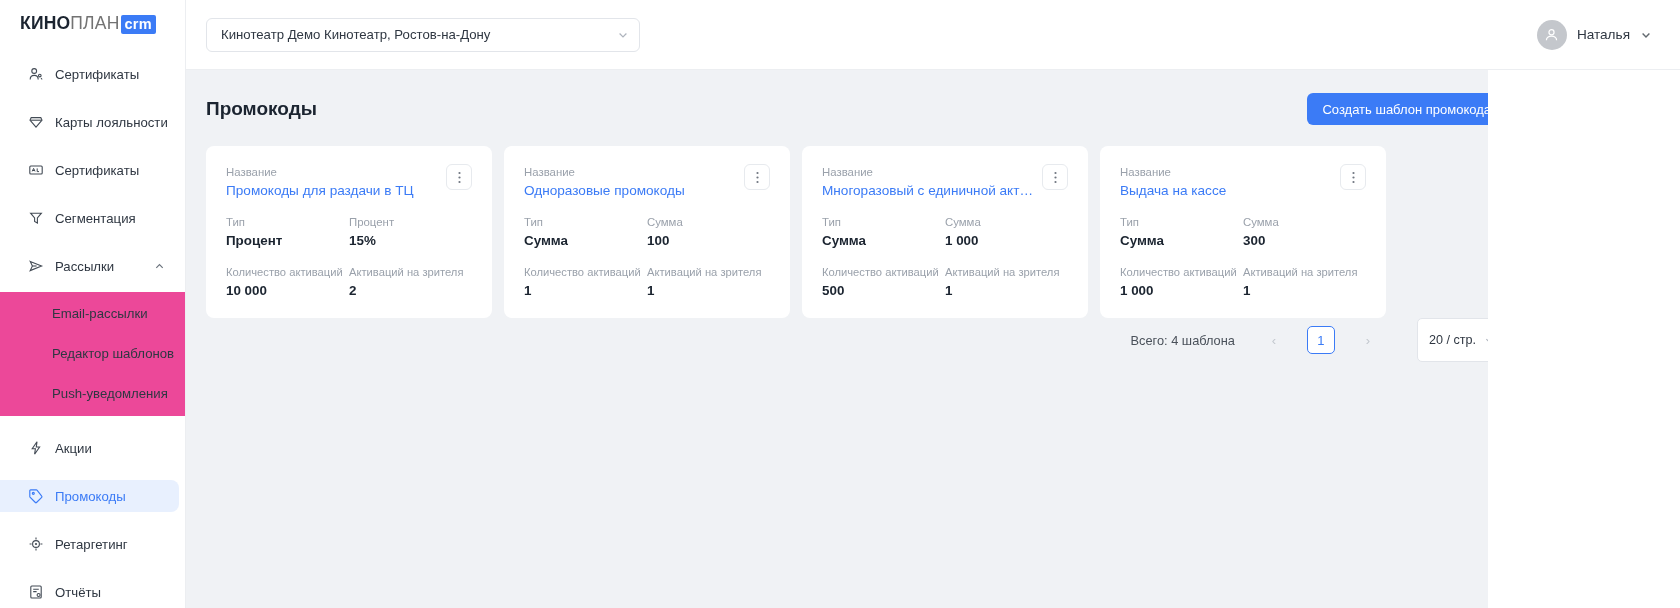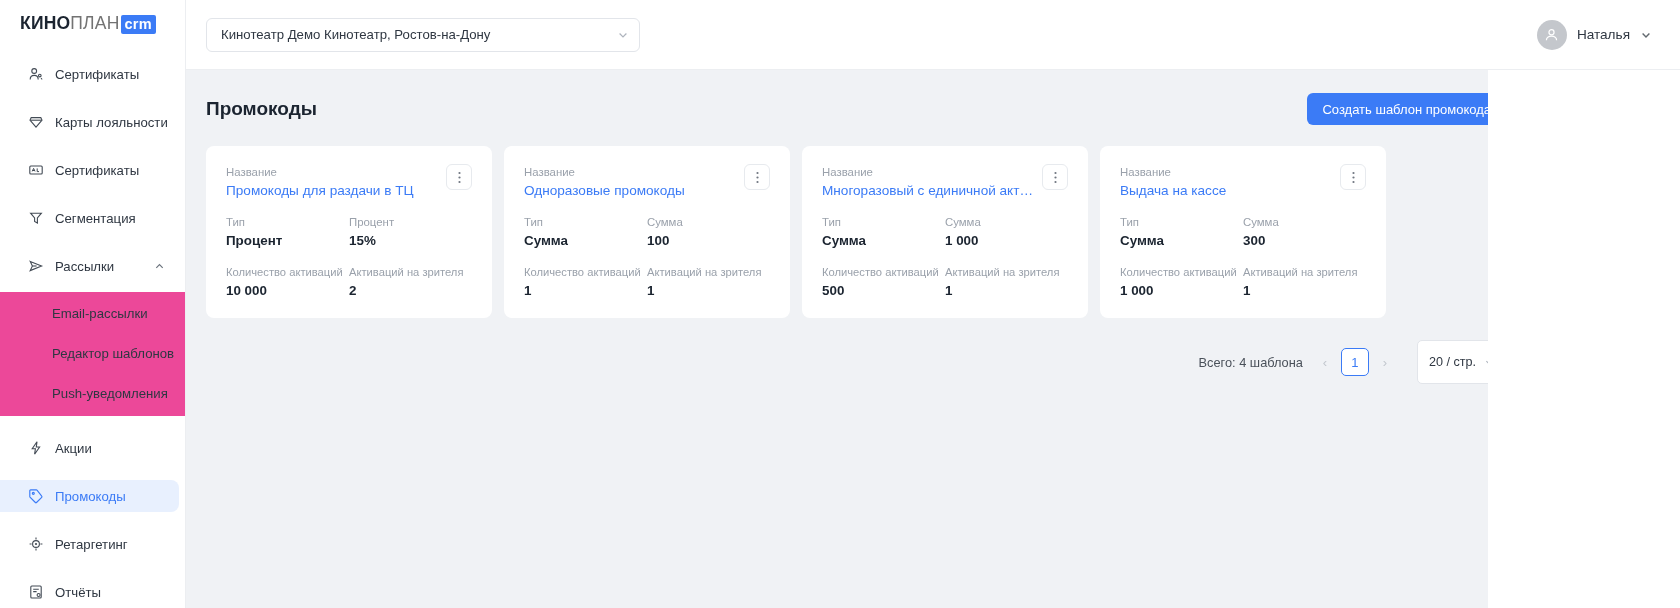--- a/index.html
+++ b/index.html
@@ -120,21 +120,21 @@
     cursor: pointer; color: #6f7680; margin-left: 8px;
   }
   .card-grid { display: flex; margin-top: 16px; }
   .card-col { flex: 0 0 50%; min-width: 0; }
   .field-value { font-size: 13.4px; color: #1b2430; font-weight: 700; margin-top: 3px; }
   .card-grid.second { margin-top: 16px; }
   .card-grid.second .field-label { font-size: 11.2px; }
 
   .footer-row {
     display: flex; align-items: center; justify-content: flex-end;
-    gap: 3px; margin-top: 22px; padding-right: 2px;
+    gap: 20px; padding-right: 2px;
   }
   .total-text { font-size: 12.8px; color: #4a515a; margin-right: 6px; }
   .pg-arrow {
     width: 26px; height: 28px; display: flex; align-items: center; justify-content: center;
     color: #c2c7ce; cursor: pointer; font-size: 13px;
   }
   .pg-num {
     width: 28px; height: 28px; border: 1px solid #3b7bf6; border-radius: 5px;
     background: #fff; color: #3b7bf6; font-size: 13px;
     display: flex; align-items: center; justify-content: center; cursor: pointer;

